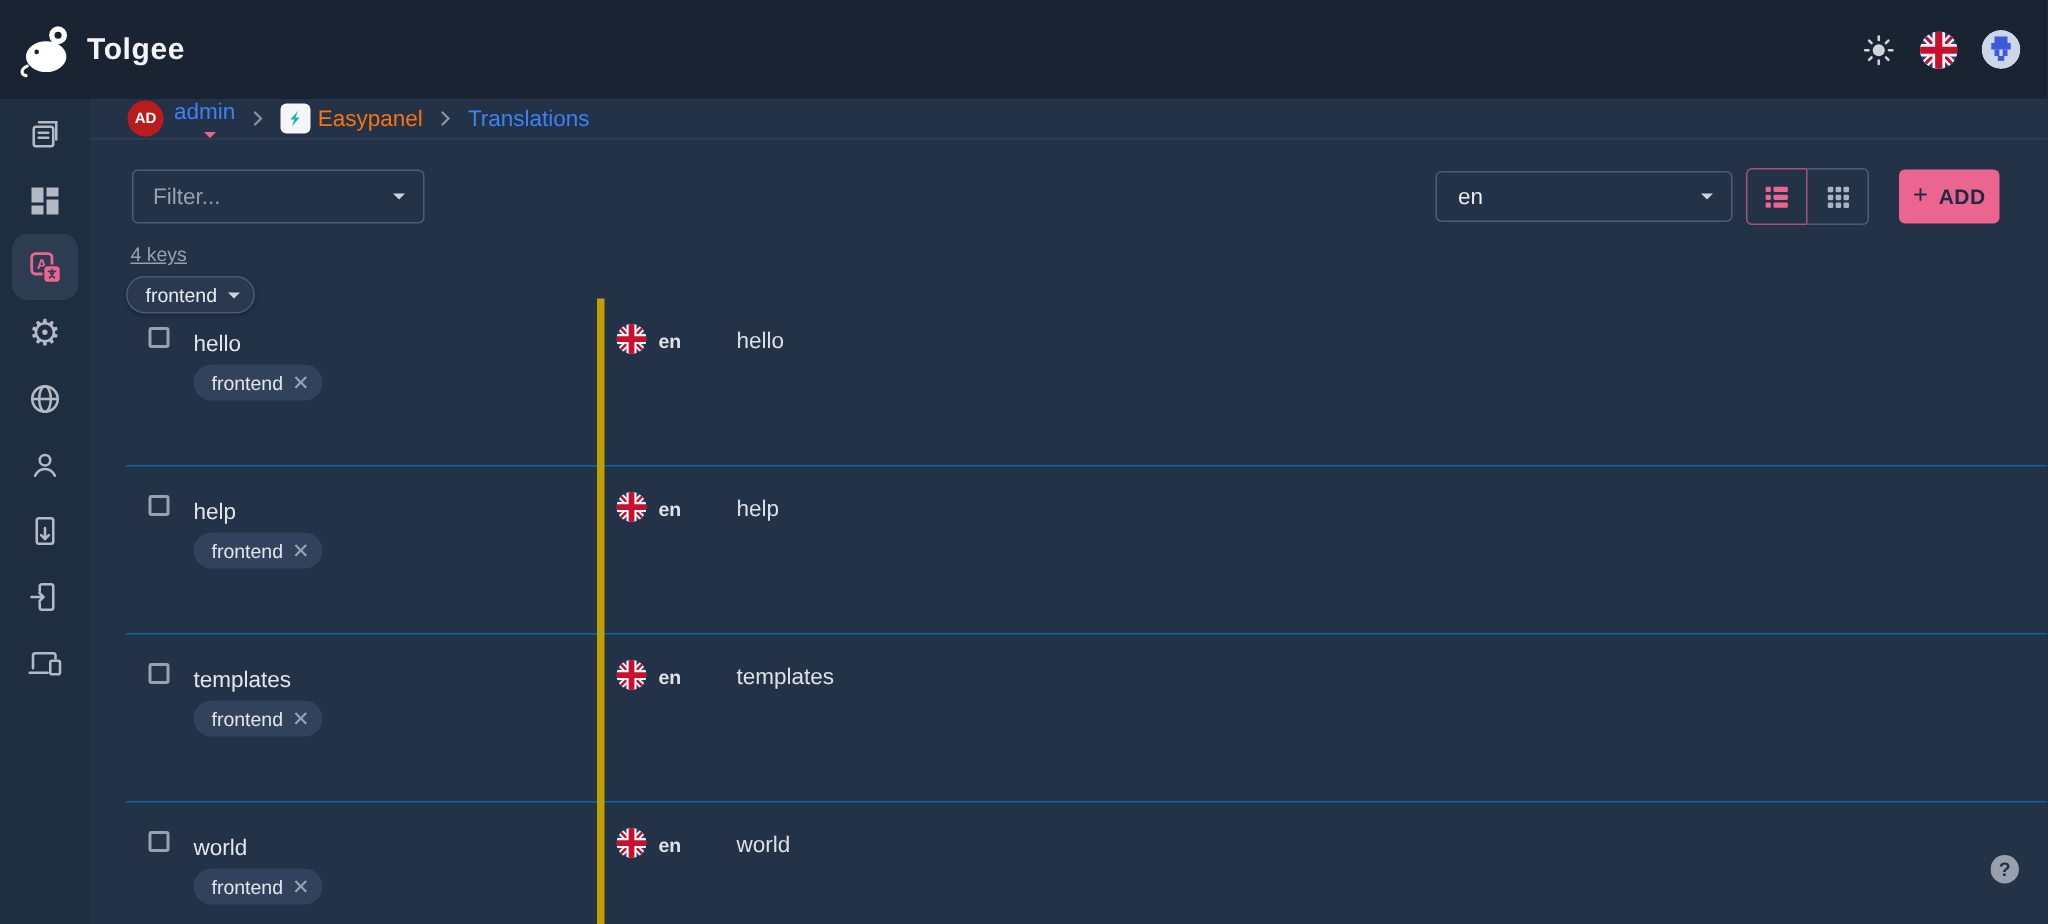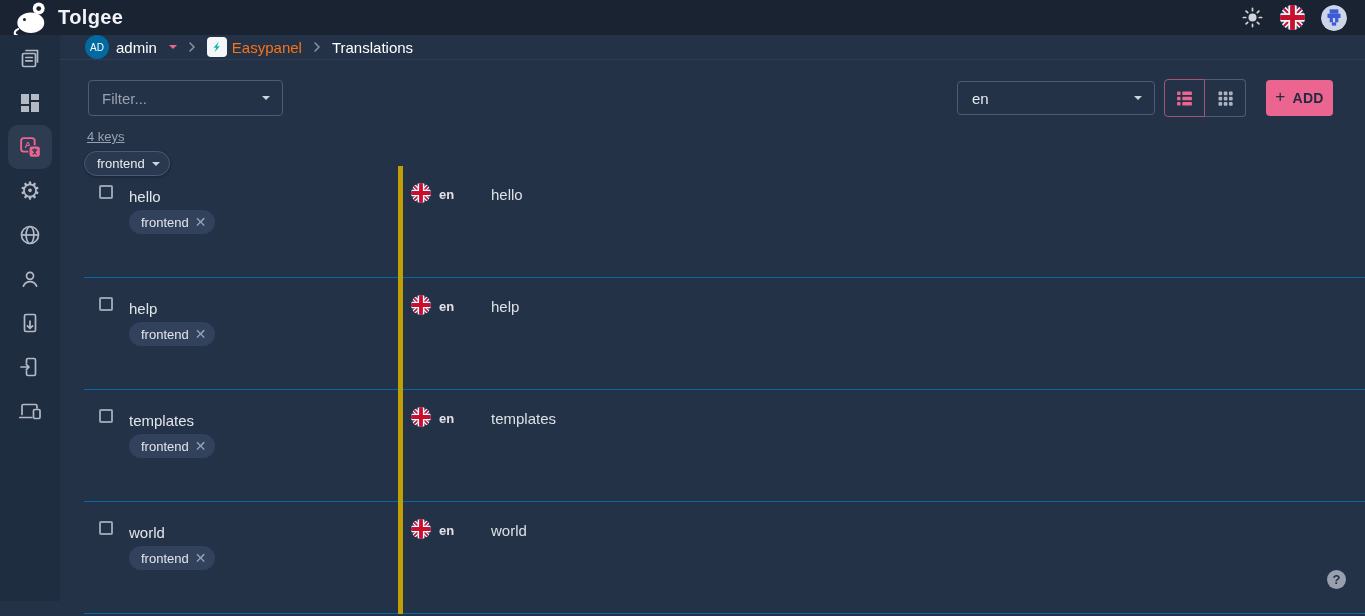--- a/index.html
+++ b/index.html
@@ -1,40 +1,40 @@
 <!DOCTYPE html>
 <html><head>
 <meta charset="utf-8">
 <style>
   * { margin:0; padding:0; box-sizing:border-box; }
   html,body { width:1365px; height:616px; overflow:hidden; }
   body { font-family:"Liberation Sans", sans-serif; background:#233247; color:#e2e6ec; }
 
   
-  .topbar { height:35px; background:#1a2332; display:flex; align-items:center; padding:0 18px 0 10px; }
+  .topbar { height:66px; background:#1a2332; display:flex; align-items:center; padding:0 18px 0 10px; }
   .logo { width:40px; height:40px; display:flex; align-items:center; justify-content:center; }
   .app-name { color:#f2f4f7; font-size:20px; font-weight:bold; letter-spacing:.4px; margin-left:8px; }
   .topbar-right { margin-left:auto; display:flex; align-items:center; gap:16px; }
   .icon-btn { background:none; border:none; cursor:pointer; display:flex; align-items:center; justify-content:center; padding:0; }
   .avatar-circ { width:26px; height:26px; border-radius:50%; overflow:hidden; }
 
   
   .main { display:flex; height:566px; }
   .sidebar { width:60px; background:#1f2d41; padding-top:2px; display:flex; flex-direction:column; align-items:center; flex-shrink:0; }
   .side-item { width:60px; height:44px; display:flex; align-items:center; justify-content:center; cursor:pointer; background:none; border:none; }
   .side-item .pad { width:44px; height:44px; border-radius:10px; display:flex; align-items:center; justify-content:center; }
   .side-item.active .pad { background:#2e3c52; }
   .gear-glyph { font-size:24px; color:#b3bac6; line-height:1; font-family:"DejaVu Sans", sans-serif; }
   .content { flex:1; display:flex; flex-direction:column; position:relative; }
 
   
   .breadcrumb { height:50px; display:flex; align-items:center; padding-left:25px; border-bottom:1px solid #2f3e56; gap:7px; }
-  .crumb-avatar { width:24px; height:24px; border-radius:50%; background:#0369a1; color:#fff; font-size:10px; font-weight:normal; display:flex; align-items:center; justify-content:center; }
+  .crumb-avatar { width:24px; height:24px; border-radius:50%; background:#b91c1c; color:#fff; font-size:10px; font-weight:bold; display:flex; align-items:center; justify-content:center; }
   .crumb-link { display:flex; align-items:center; gap:5px; font-size:15px; cursor:pointer; }
-  .pink { color:#ffffff; }
+  .pink { color:#3b82f6;flex-direction:column; }
   .gray { color:#f97316; }
   .proj-icon { width:20px; height:20px; border-radius:4px; background:#f4f6f8; display:flex; align-items:center; justify-content:center; }
 
   
   .toolbar { display:flex; align-items:center; margin-top:19px; padding:0 32px 0 28px; }
   .search-box { width:197px; height:36px; border:1px solid #4d5c76; border-radius:4px; position:relative; display:flex; align-items:center; }
   .search-box input { background:transparent; border:none; outline:none; color:#e2e6ec; font-size:15px; font-family:"Liberation Sans",sans-serif; padding-left:41px; width:100%; }
   .search-box input::placeholder { color:#97a1b0; }
   .search-ic { position:absolute; left:12px; top:8px; }
   .select-box { height:36px; border:1px solid #4d5c76; border-radius:4px; display:flex; align-items:center; padding:0 12px 0 13px; cursor:pointer; }

